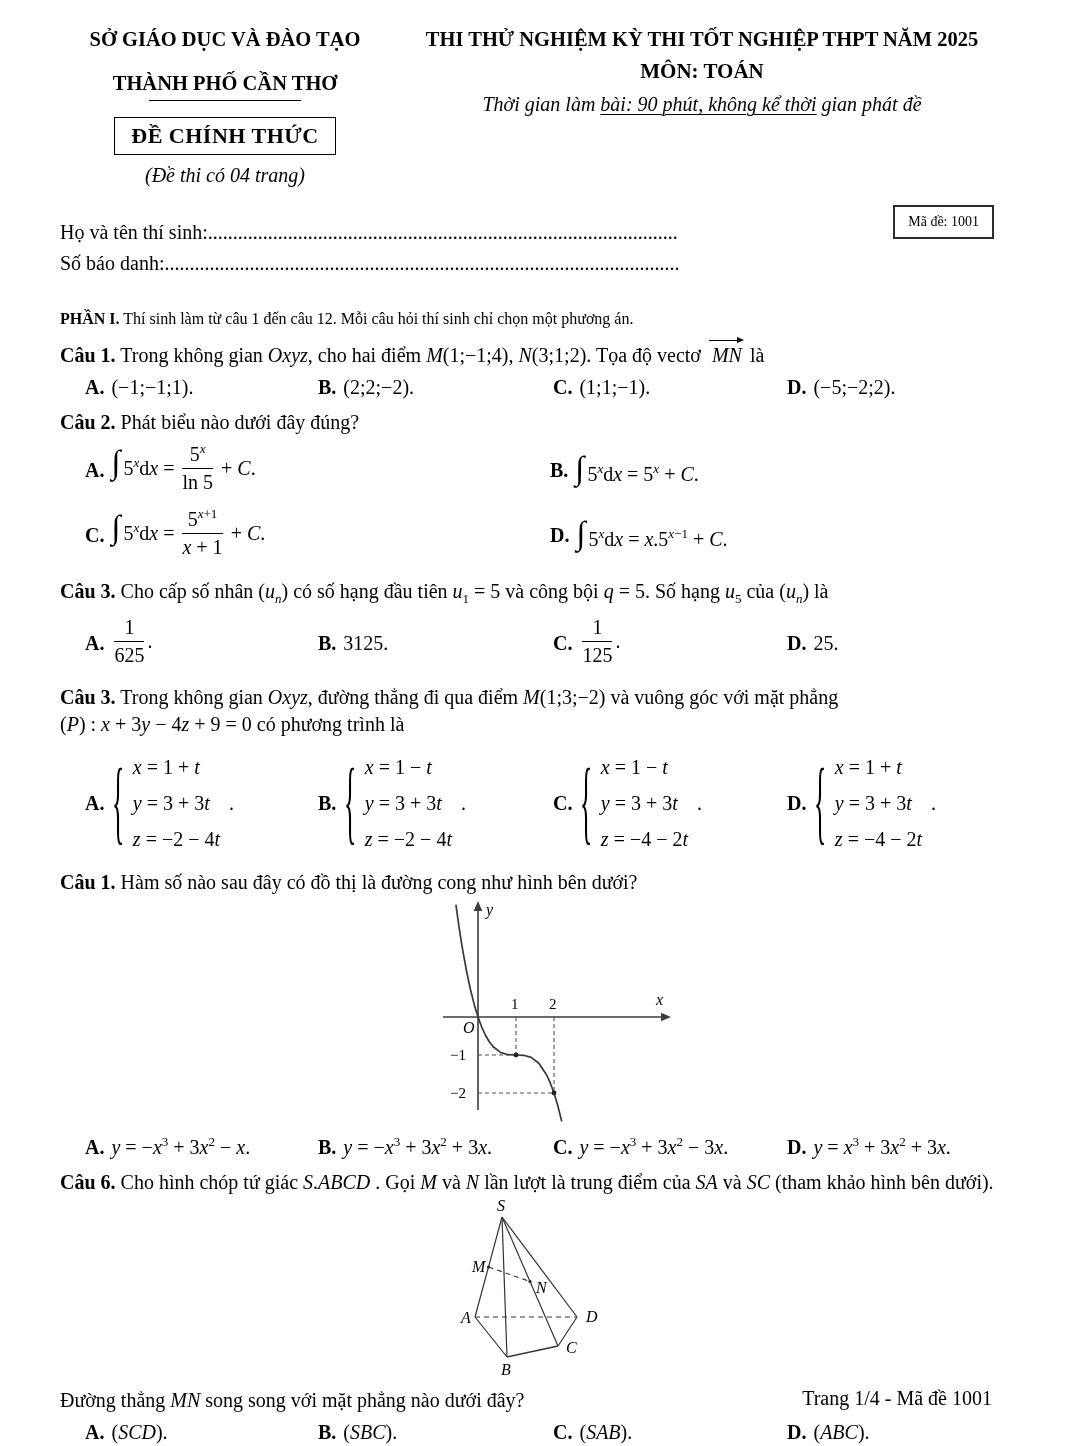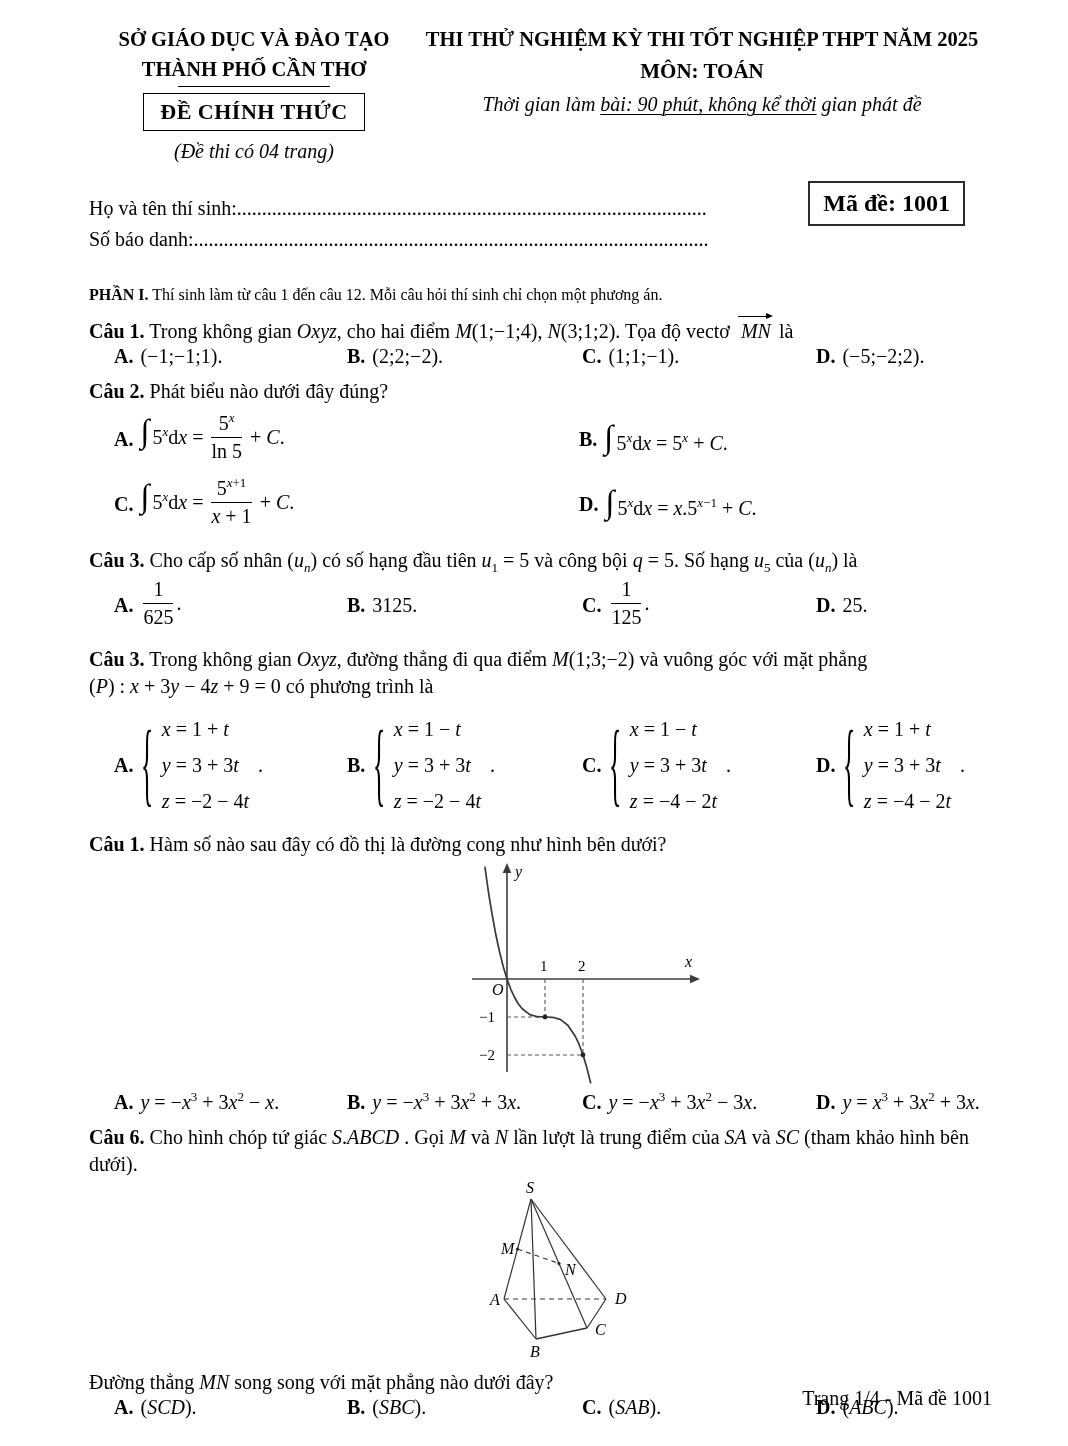--- a/index.html
+++ b/index.html
@@ -2,48 +2,48 @@
 <html><head>
 <meta charset="utf-8">
 <style>
   * { box-sizing: border-box; margin: 0; padding: 0; }
   html, body { background: #ffffff; }
   body {
     width: 1068px; height: 1446px;
     font-family: "Liberation Serif", serif;
     color: #000; font-size: 20px; position: relative;
   }
-  .page { width: 1068px; height: 1446px; padding: 26px 89px 0; position: relative; overflow: hidden; }
+  .page { width: 1068px; height: 1446px; padding: 26px 60px 0; position: relative; overflow: hidden; }
 
   
   .header { display: flex; }
   .header-left { width: 330px; text-align: center; flex: none; }
   .header-right { flex: 1; text-align: center; padding-left: 6px; }
   .org1, .org2 { font-weight: bold; font-size: 20.5px; line-height: 27px; }
-  .org2 { margin-top: 3px; }
+  .org2 { margin-top: 17px; }
   .org-rule { width: 152px; border-top: 1.8px solid #000; margin: 3px auto 0; }
-  .exam-box { display: inline-block; border: 1.8px solid #000; font-weight: bold; font-size: 22px; padding: 5px 16px; margin-top: 6px; letter-spacing: .5px; }
+  .exam-box { display: inline-block; border: 1.8px solid #000; font-weight: bold; font-size: 22px; padding: 5px 16px; margin-top: 16px; letter-spacing: .5px; }
   .pages-note { font-style: italic; margin-top: 9px; font-size: 20px; }
   .title1 { font-weight: bold; font-size: 20.5px; line-height: 27px; }
   .title2 { font-weight: bold; font-size: 21px; margin-top: 6px; }
   .time { font-style: italic; font-size: 20px; margin-top: 9px; }
   .time .u { text-decoration: underline; text-underline-offset: 3px; text-decoration-thickness: 1.4px; }
 
   
   .candidate { position: relative; margin-top: 30px; }
   .cand-line { font-weight: normal; font-size: 20px; line-height: 31px; white-space: nowrap; overflow: hidden; width: 632px; }
-  .code-box { position: absolute; right: 14px; top: -12px; border: 2px solid #2b2b2b; padding: 7px 13px; font-weight: bold; font-size: 24px; background: #fff; margin-left: 30px; }
+  .code-box { position: absolute; right: 14px; top: -12px; border: 2px solid #2b2b2b; padding: 7px 13px; font-weight: normal; font-size: 14px; background: #fff; margin-left: 30px; }
 
   .part { margin-top: 26px; font-size: 16px; line-height: 27px; }
 
   .question { margin-top: 10px; }
   .stem { font-size: 20px; line-height: 27px; }
   .stem i, .omath i, .crow i { font-family: "Liberation Serif", serif; }
 
-  .opts4 { display: grid; grid-template-columns: 233px 235px 234px 1fr; padding-left: 25px; }
+  .opts4 { display: grid; grid-template-columns: 233px 235px 234px 1fr; padding-left: 25px; margin-top: 7px; }
   .opt { white-space: nowrap; }
   .olabel { margin-right: 7px; font-weight: bold; }
 
   .opts2 { display: grid; grid-template-columns: 465px 1fr; padding-left: 25px; margin-top: 2px; }
   .opt2 { display: flex; align-items: center; min-height: 65px; white-space: nowrap; }
   .optf { display: flex; align-items: center; min-height: 62px; white-space: nowrap; }
 
   sup { font-size: 13px; vertical-align: super; line-height: 0; }
   sub { font-size: 13px; vertical-align: sub; line-height: 0; }
   .int { font-size: 33px; font-weight: 300; margin-right: 3px; position: relative; top: -2px; }

